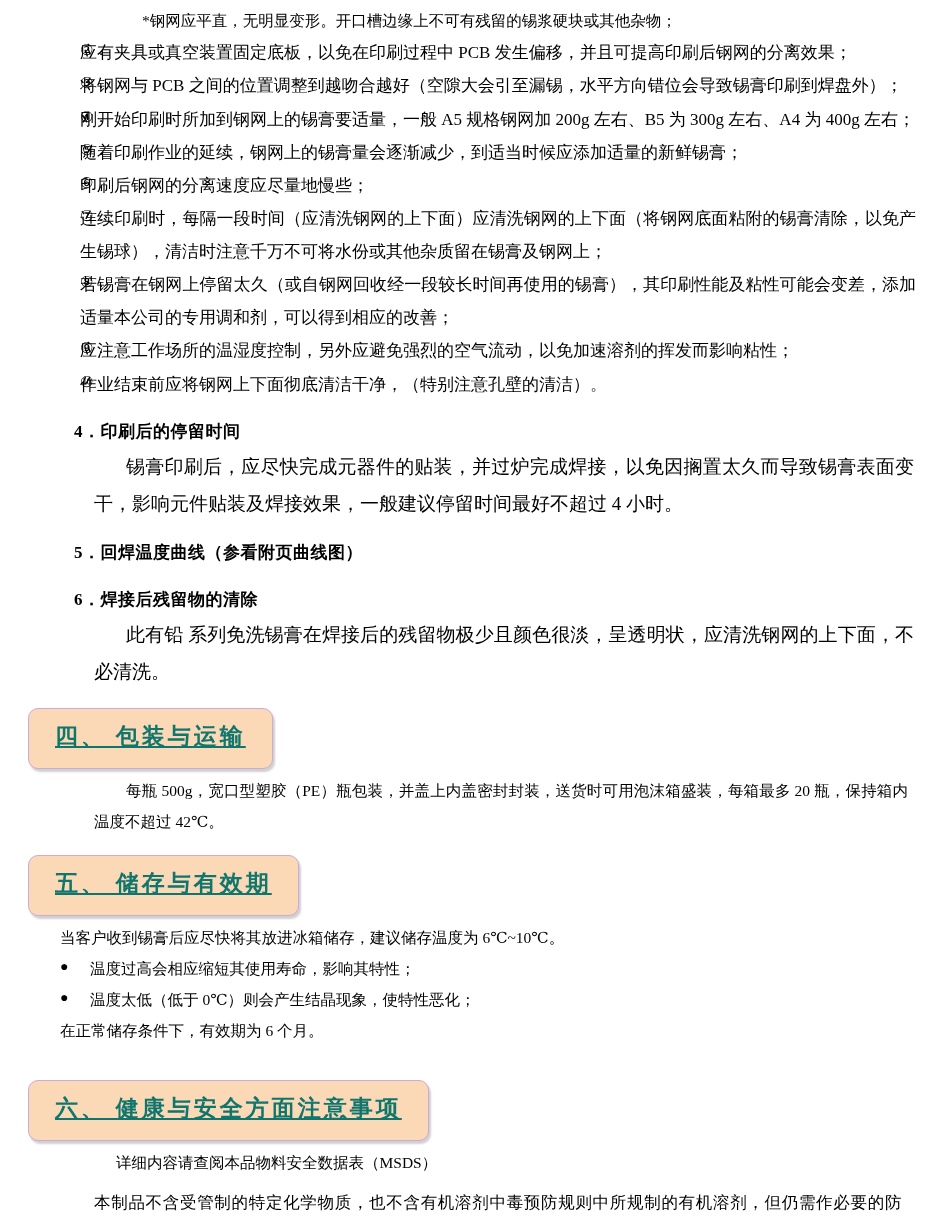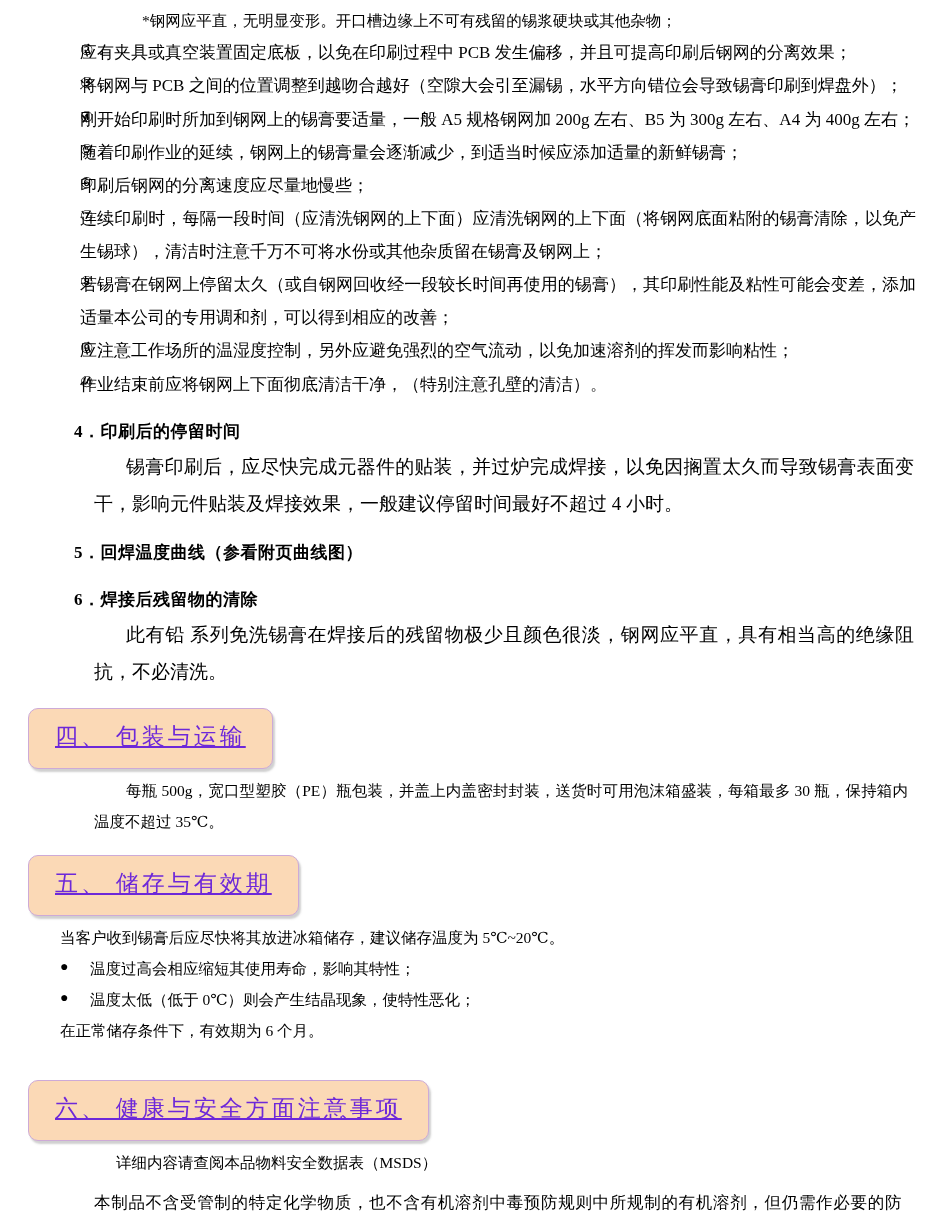--- a/index.html
+++ b/index.html
@@ -76,23 +76,23 @@
   .banner {
     display: inline-block;
     background: #fbd9b6;
     border: 1.5px solid #cdaad7;
     border-radius: 10px;
     padding: 6px 26px 8px 26px;
     margin: 18px 0 6px 4px;
     box-shadow: 2px 3px 2px rgba(120,120,120,0.35);
   }
   .banner-text {
-    color: #6d28d9;
+    color: #0f766e;
     font-size: 23px;
-    font-weight: normal;
+    font-weight: bold;
     text-decoration: underline;
     letter-spacing: 3px;
     font-family: "Liberation Serif", "DejaVu Serif", serif;
   }
   .banner-wrap { margin-left: 6px; }
 
   .body-para {
     padding-left: 76px;
     padding-right: 14px;
     text-align: justify;
@@ -190,35 +190,35 @@
       <div class="item-body">作业结束前应将钢网上下面彻底清洁干净，（特别注意孔壁的清洁）。</div>
     </div>
   </div>
 
   <div class="sub-head">4．印刷后的停留时间</div>
   <div class="sub-para">锡膏印刷后，应尽快完成元器件的贴装，并过炉完成焊接，以免因搁置太久而导致锡膏表面变干，影响元件贴装及焊接效果，一般建议停留时间最好不超过 4 小时。</div>
 
   <div class="sub-head">5．回焊温度曲线（参看附页曲线图）</div>
 
   <div class="sub-head">6．焊接后残留物的清除</div>
-  <div class="sub-para">此有铅 系列免洗锡膏在焊接后的残留物极少且颜色很淡，钢网应平直，具有相当高的绝缘阻抗，不必清洗。</div>
+  <div class="sub-para">此有铅 系列免洗锡膏在焊接后的残留物极少且颜色很淡，呈透明状，应清洗钢网的上下面，不必清洗。</div>
 
   <div class="banner-wrap">
     <div class="banner">
       <span class="banner-text">四、 包装与运输</span>
     </div>
   </div>
-  <div class="body-para">每瓶 500g，宽口型塑胶（PE）瓶包装，并盖上内盖密封封装，送货时可用泡沫箱盛装，每箱最多 30 瓶，保持箱内温度不超过 35℃。</div>
+  <div class="body-para">每瓶 500g，宽口型塑胶（PE）瓶包装，并盖上内盖密封封装，送货时可用泡沫箱盛装，每箱最多 20 瓶，保持箱内温度不超过 42℃。</div>
 
   <div class="banner-wrap">
     <div class="banner">
       <span class="banner-text">五、 储存与有效期</span>
     </div>
   </div>
-  <div class="flush-para">当客户收到锡膏后应尽快将其放进冰箱储存，建议储存温度为 5℃~20℃。</div>
+  <div class="flush-para">当客户收到锡膏后应尽快将其放进冰箱储存，建议储存温度为 6℃~10℃。</div>
   <div class="bullet-row">
     <span class="bullet-dot">●</span>
     <span>温度过高会相应缩短其使用寿命，影响其特性；</span>
   </div>
   <div class="bullet-row">
     <span class="bullet-dot">●</span>
     <span>温度太低（低于 0℃）则会产生结晶现象，使特性恶化；</span>
   </div>
   <div class="flush-para">在正常储存条件下，有效期为 6 个月。</div>
 

